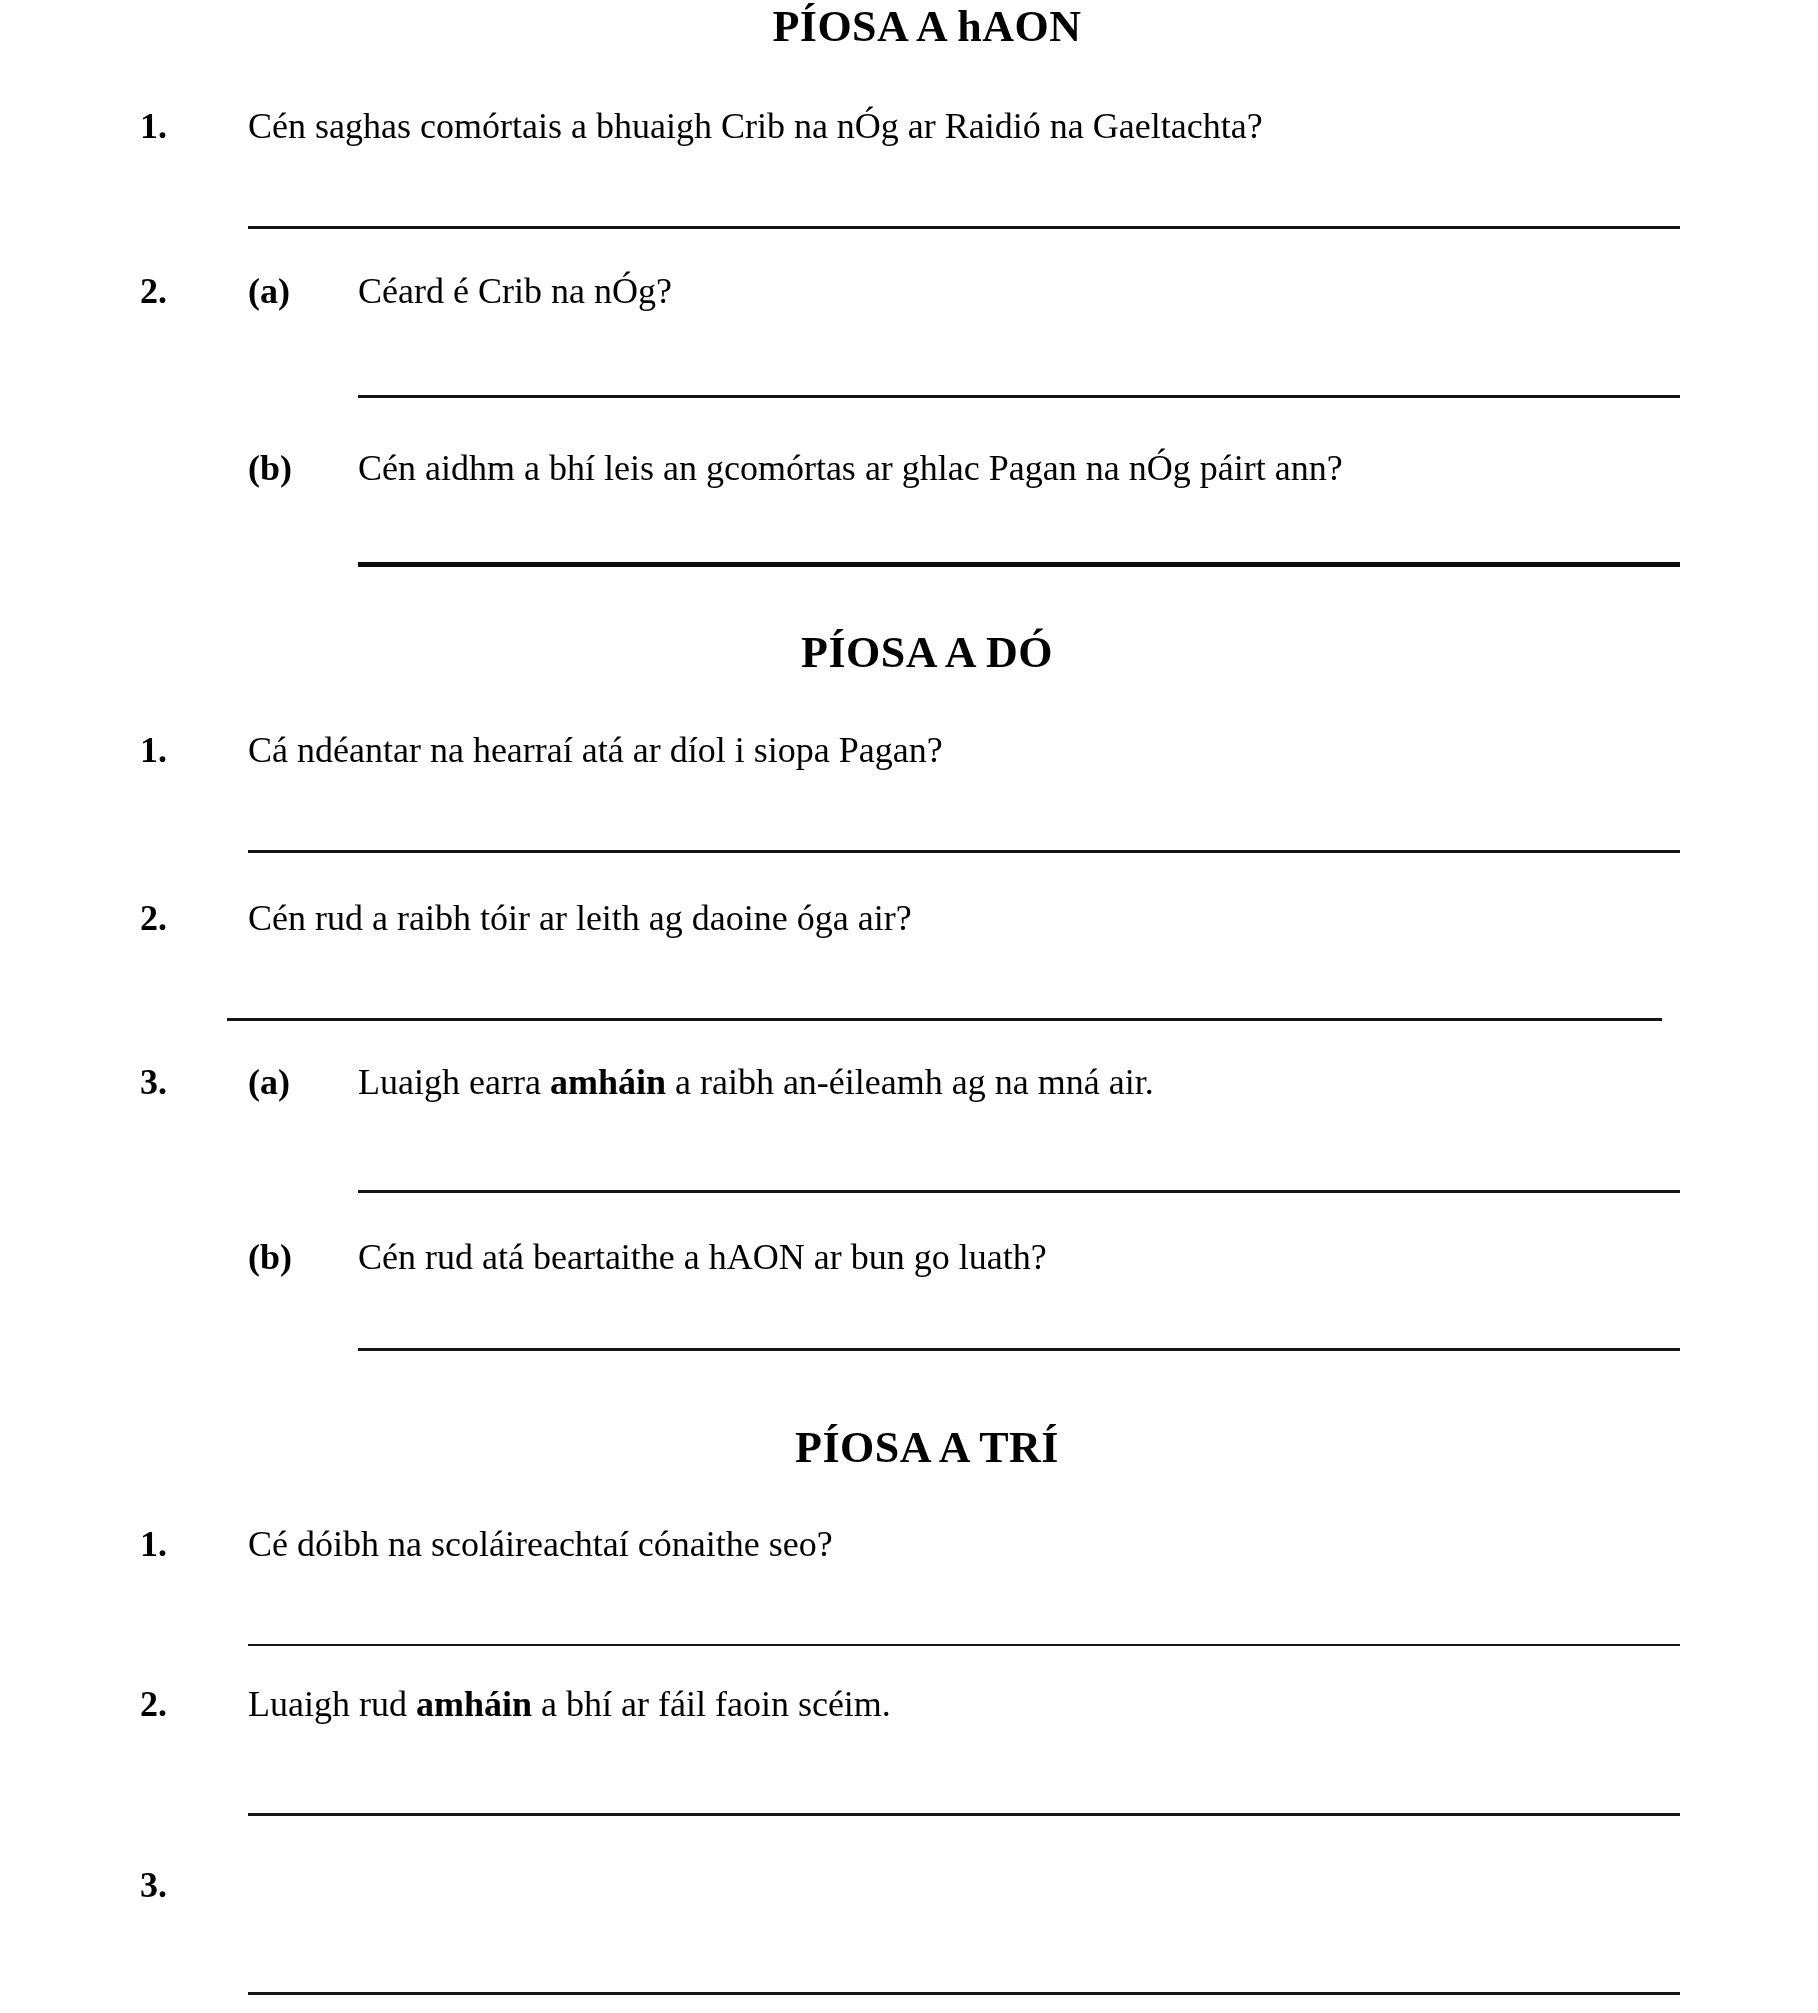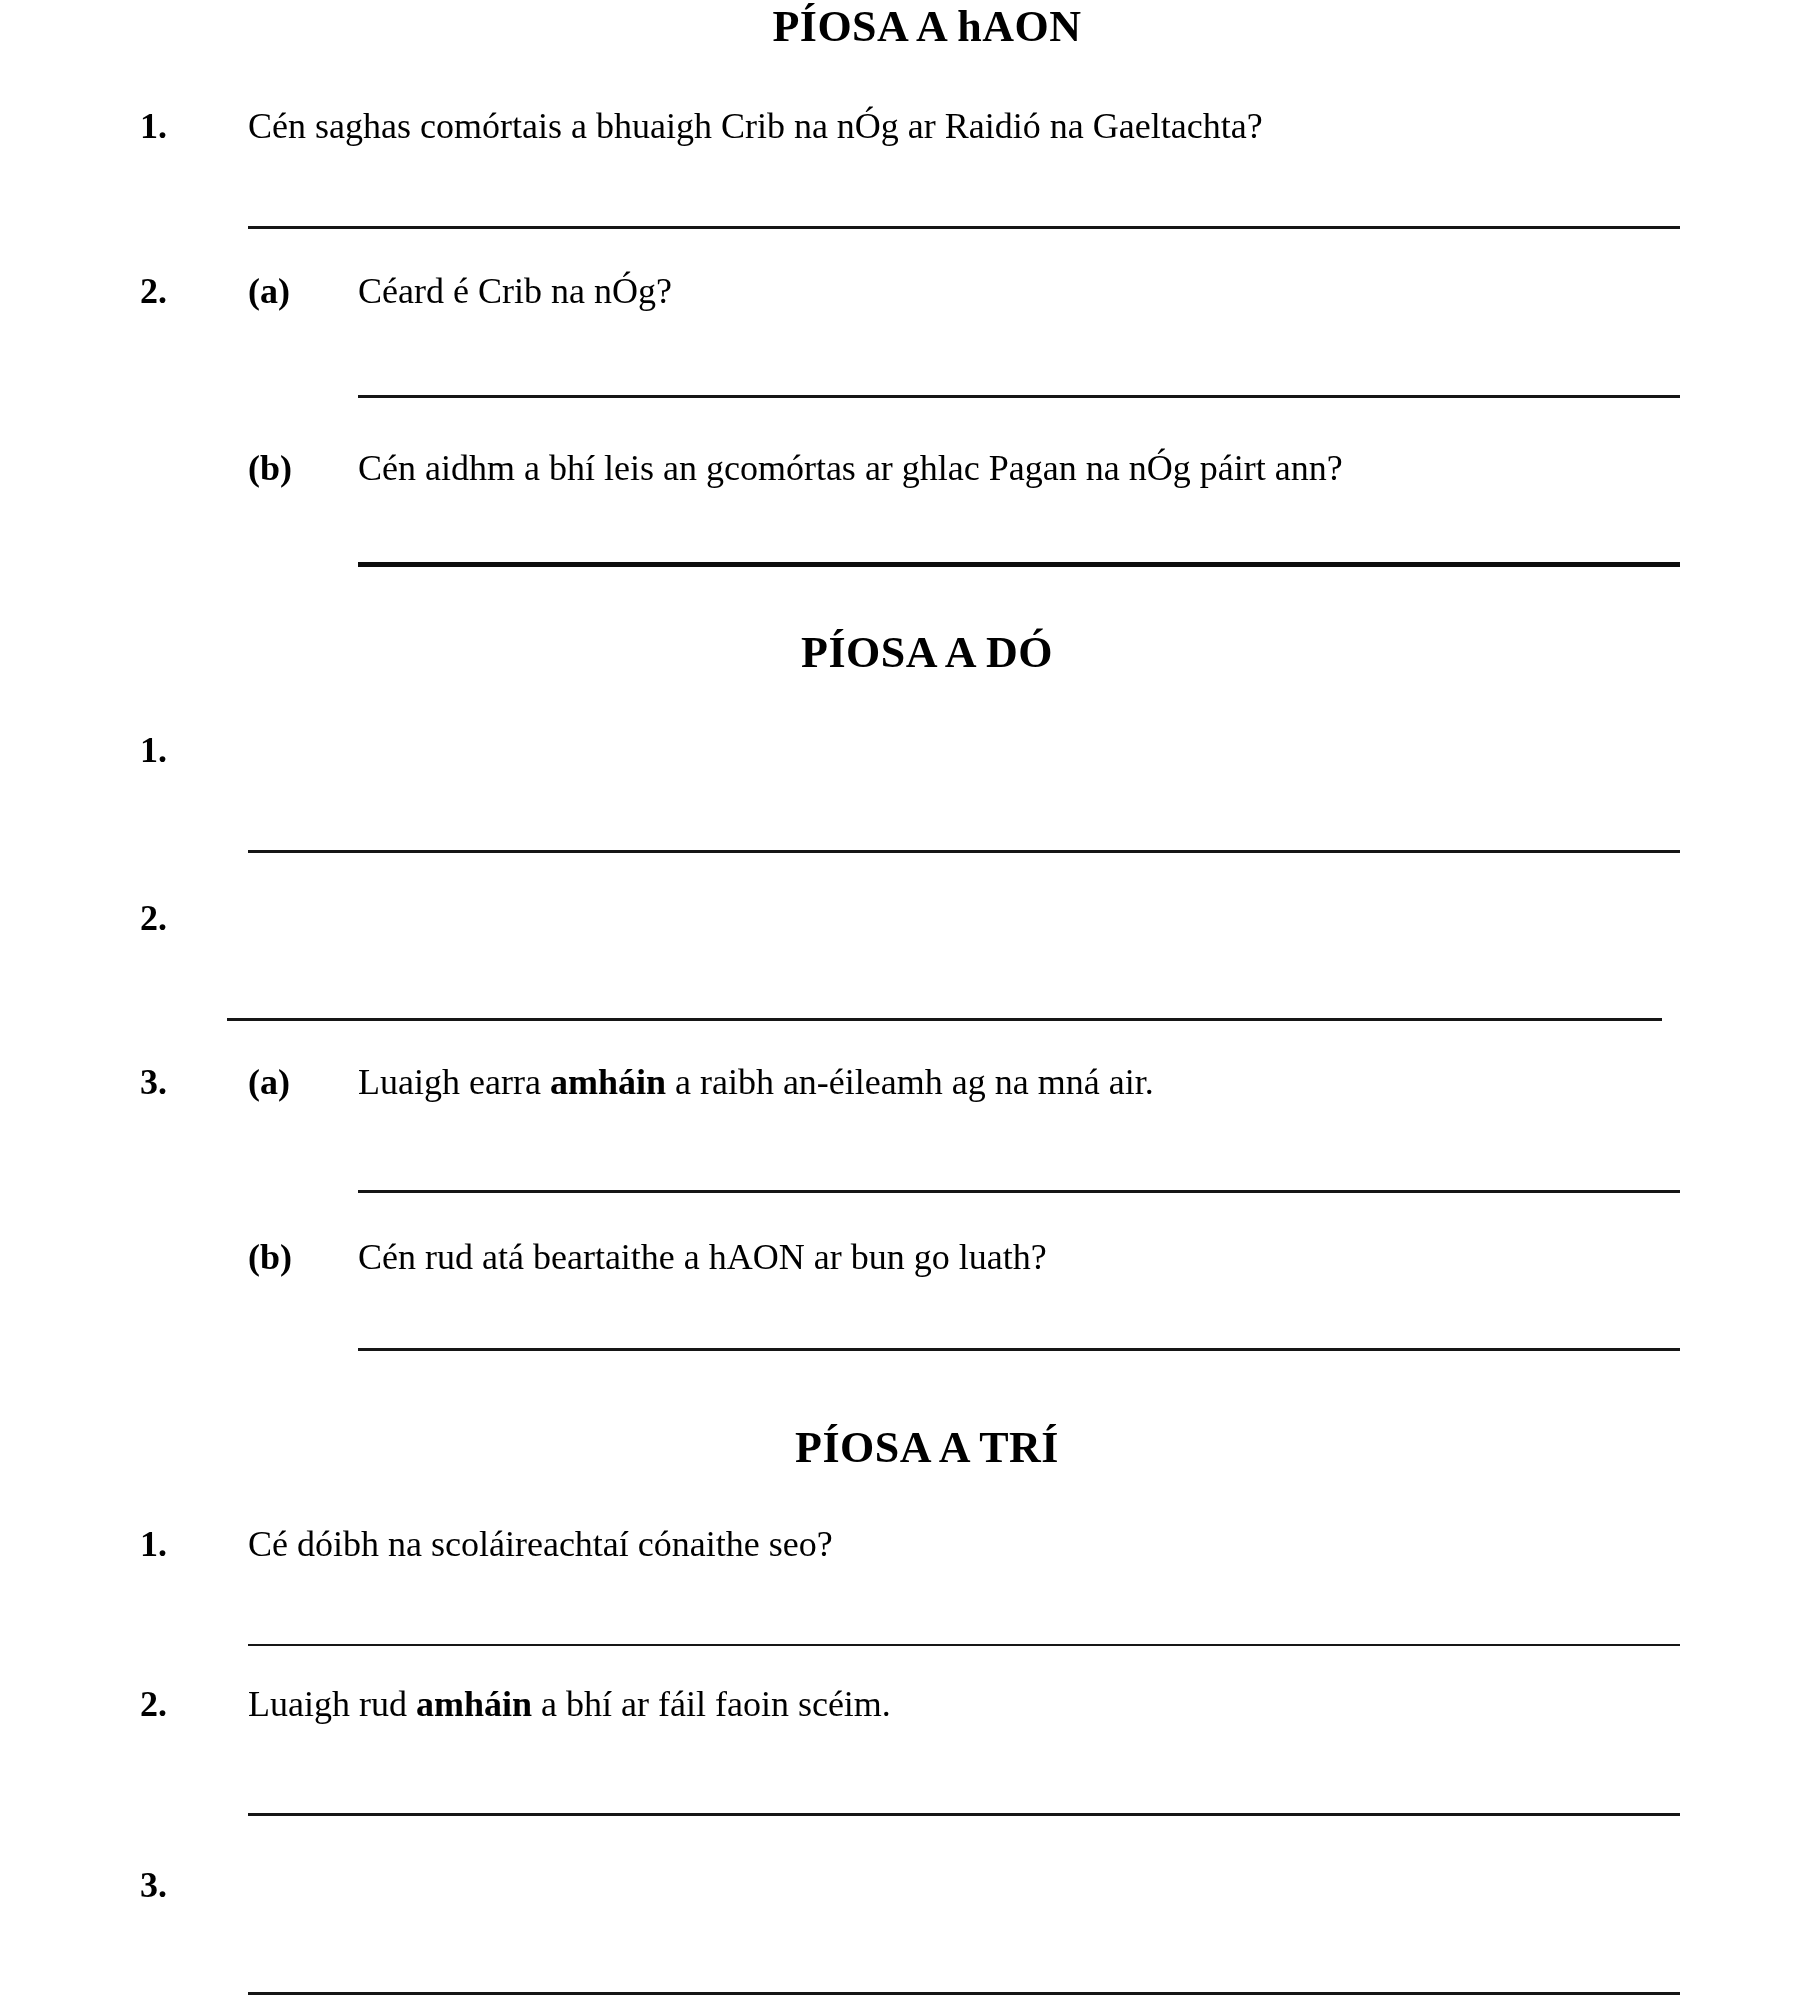--- a/index.html
+++ b/index.html
@@ -75,25 +75,27 @@
   <div class="row sub" style="top:446px">
     <span class="letter">(b)</span>
     <span class="qtext"><span>Cén aidhm a bhí leis an gcomórtas ar ghlac Pagan na nÓg páirt ann?</span></span>
   </div>
   <div class="ans-line sub bold" style="top:562px"></div>
 
   <div class="section-title" style="top:626px">PÍOSA A DÓ</div>
 
   <div class="row main" style="top:728px">
     <span class="num">1.</span>
+    <span class="qtext"><span>Cá ndéantar na hearraí atá ar díol i siopa Pagan?</span></span>
   </div>
   <div class="ans-line main" style="top:850px"></div>
 
   <div class="row main" style="top:896px">
     <span class="num">2.</span>
+    <span class="qtext"><span>Cén rud a raibh tóir ar leith ag daoine óga air?</span></span>
   </div>
   <div class="ans-line shifted" style="top:1018px"></div>
 
   <div class="row sub" style="top:1060px">
     <span class="letter">(a)</span>
     <span class="qtext"><span>Luaigh earra </span><b>amháin</b><span> a raibh an-éileamh ag na mná air.</span></span>
   </div>
 
   <div class="row main" style="top:1060px">
     <span class="num">3.</span>

